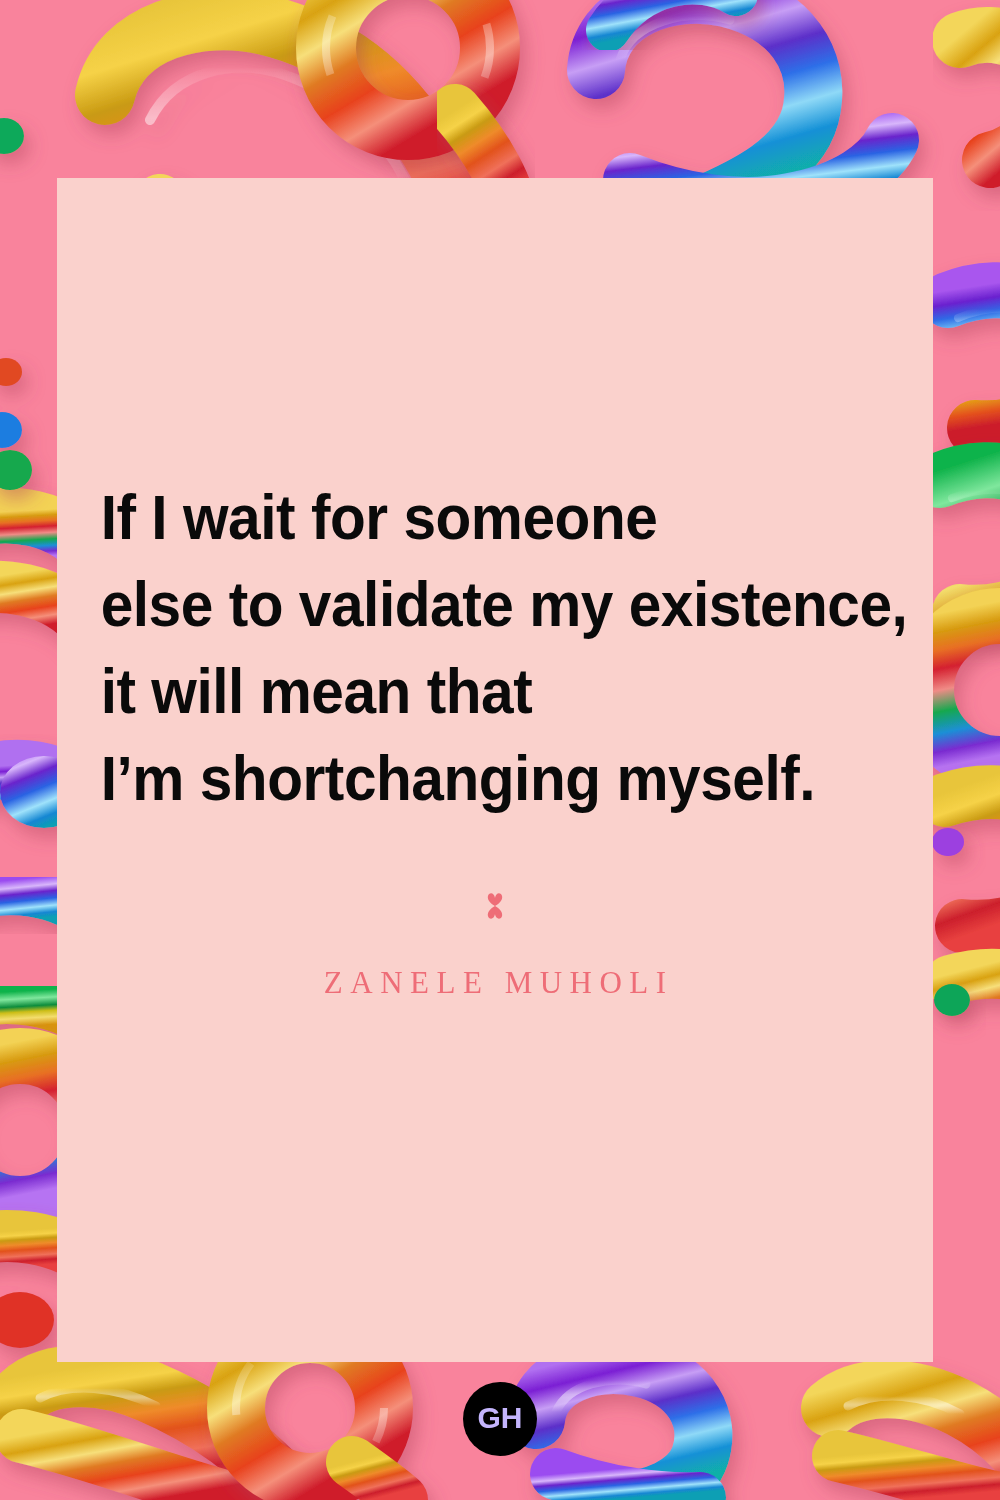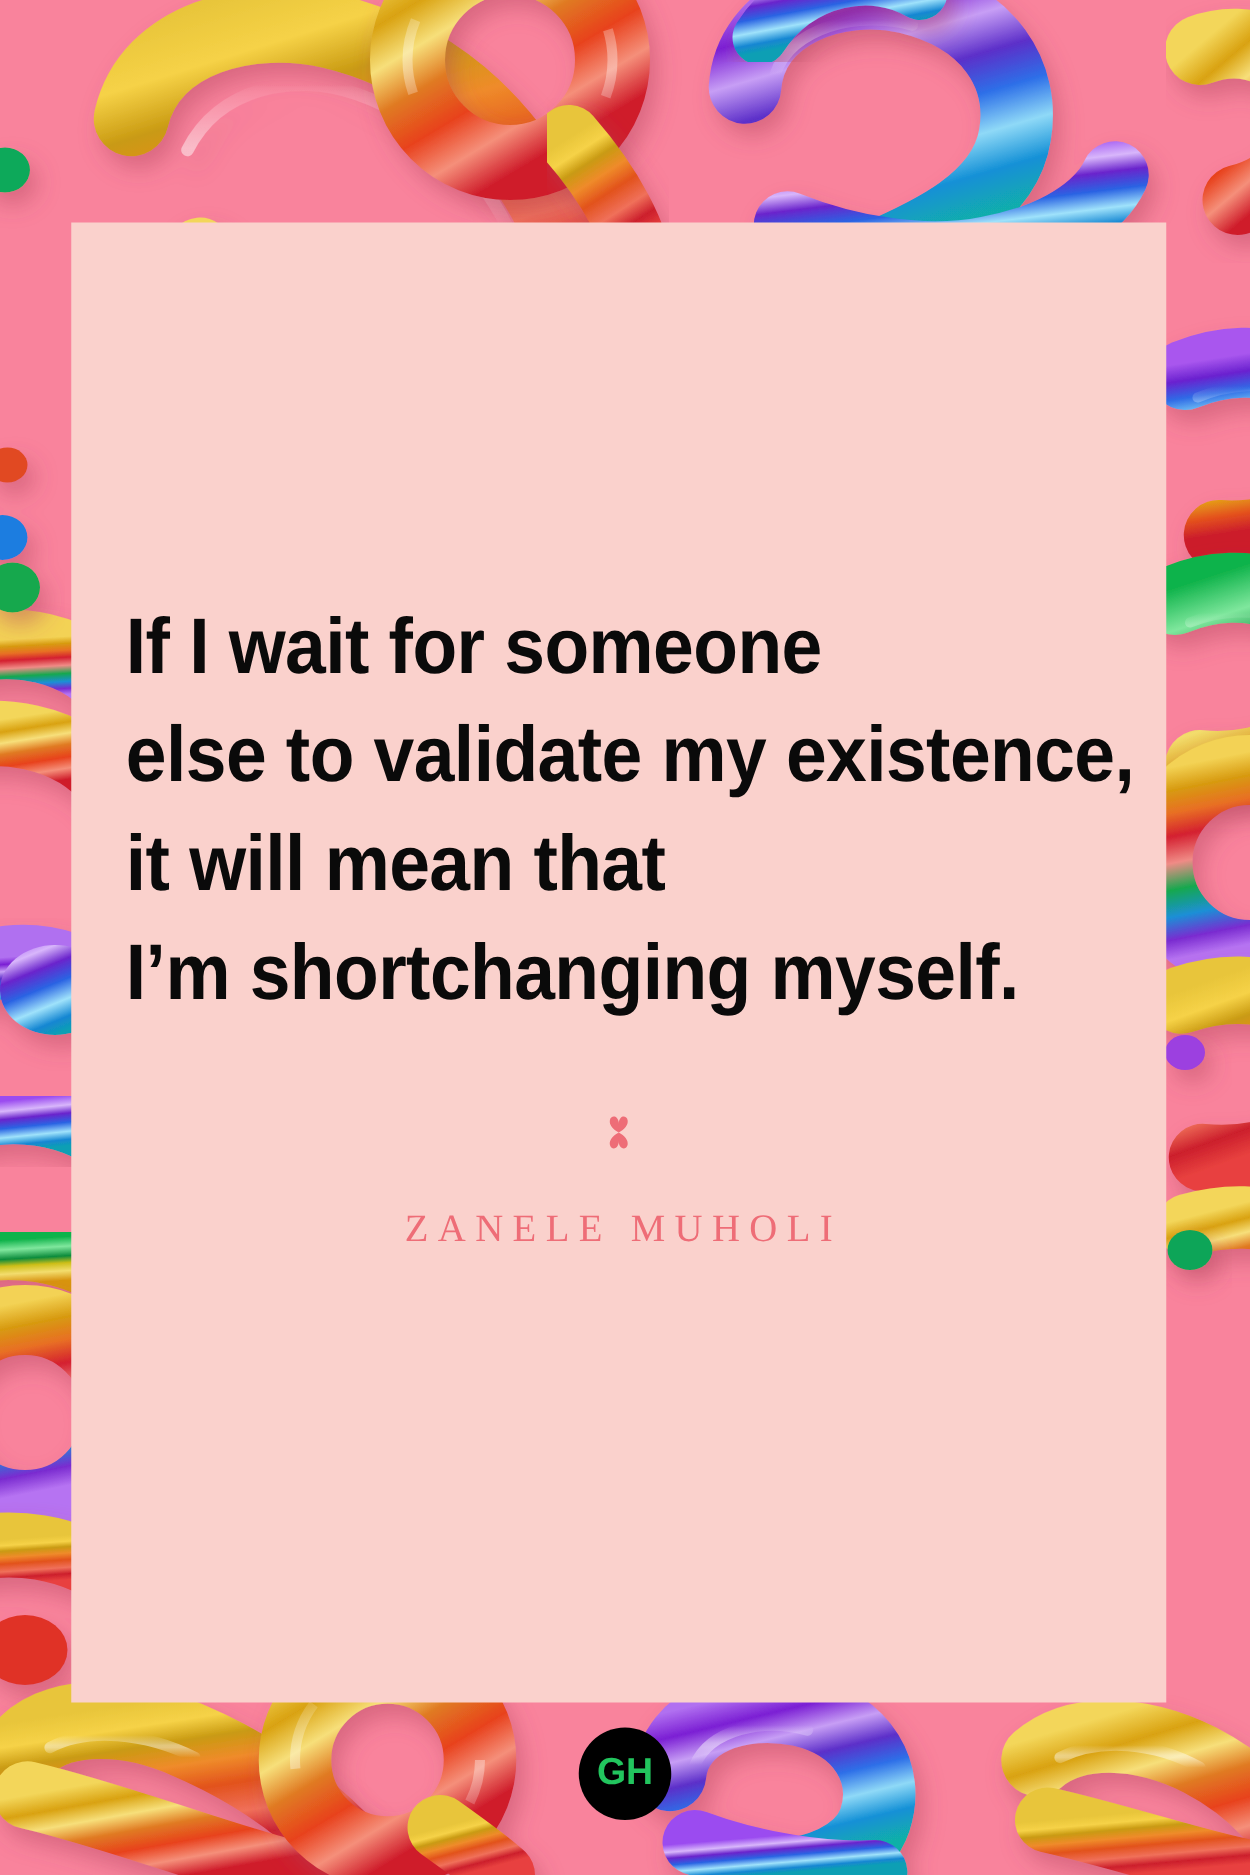--- a/index.html
+++ b/index.html
@@ -92,21 +92,21 @@
     top: 1382px;
     width: 74px;
     height: 74px;
     border-radius: 50%;
     background: #000000;
     display: flex;
     align-items: center;
     justify-content: center;
   }
   #gh-logo-text {
-    color: #22c55e;
+    color: #c4b5fd;
     font-family: "Liberation Sans", sans-serif;
     font-weight: 700;
     font-size: 30px;
     letter-spacing: 0px;
     line-height: 1;
     transform: translateY(-1px);
   }
 </style>
 </head>
 <body>

